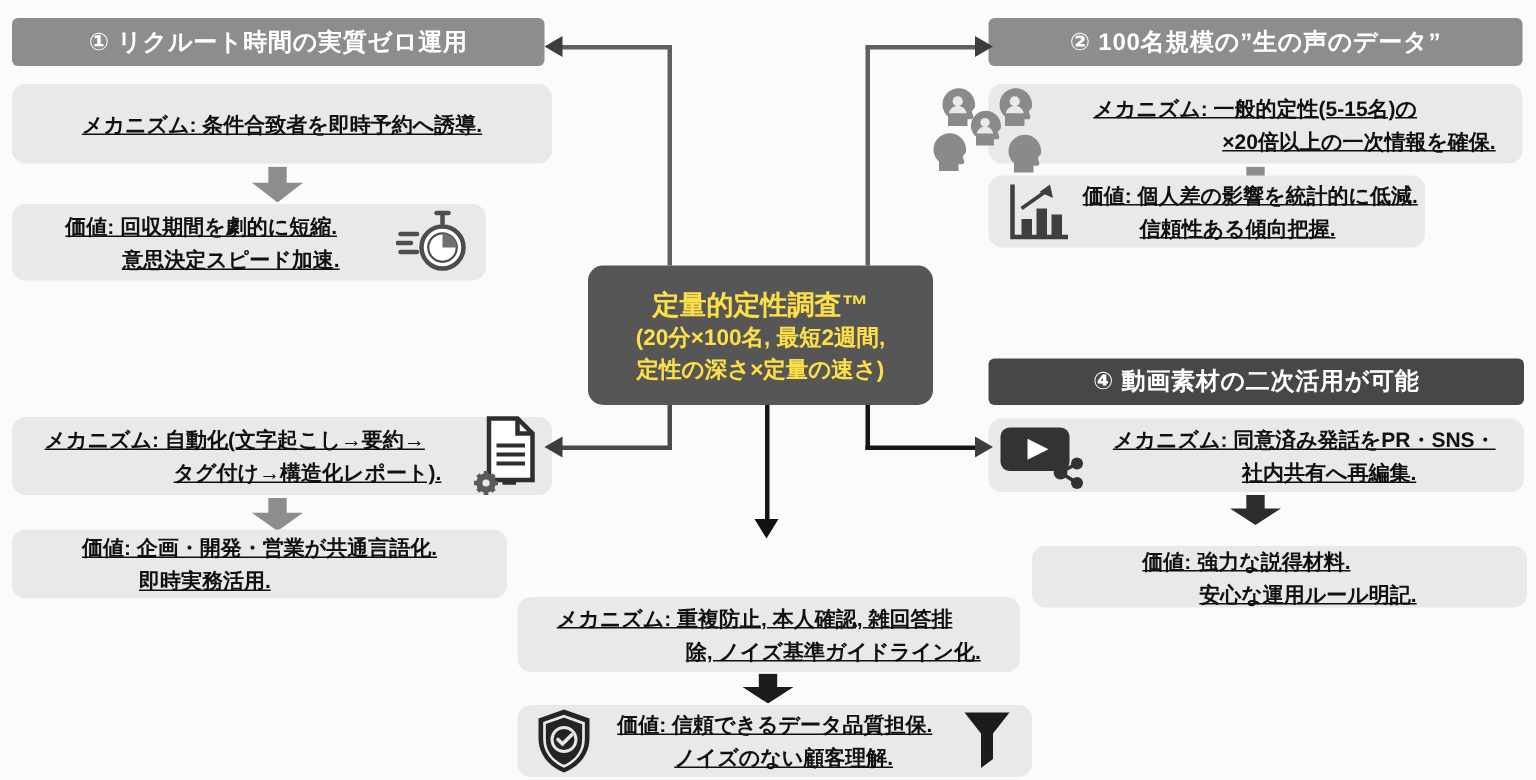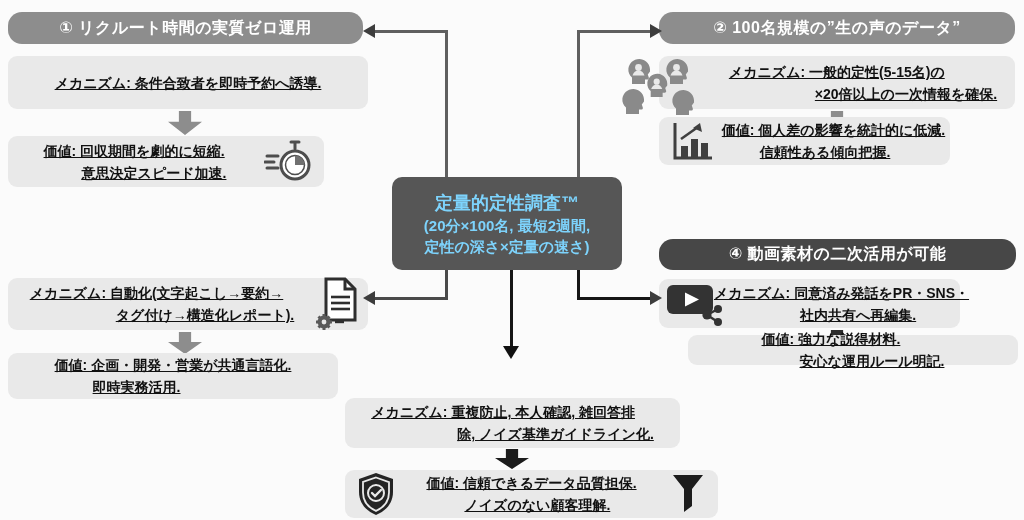--- a/index.html
+++ b/index.html
@@ -1,26 +1,26 @@
 <!DOCTYPE html>
 <html><head>
 <meta charset="utf-8">
 <style>
   html,body{margin:0;padding:0;}
   .canvas{position:relative;width:1024px;height:520px;background:#fbfbfb;overflow:hidden;
           font-family:"Liberation Sans","DejaVu Sans",sans-serif;font-weight:bold;color:#111;}
   .hdr{position:absolute;display:flex;align-items:center;justify-content:center;
-       color:#fff;font-size:16px;letter-spacing:.5px;border-radius:14px;white-space:nowrap;}
+       color:#fff;font-size:16px;letter-spacing:.5px;border-radius:4px;white-space:nowrap;}
   .box{position:absolute;background:#e9e9e9;border-radius:9px;display:flex;align-items:center;
        justify-content:center;font-size:14px;line-height:22px;box-sizing:border-box;text-decoration:underline;}
   .tl{text-align:left;white-space:nowrap;}
   .ind-m{padding-left:86px;}
   .ind-v{padding-left:38px;}
   .centerbox{position:absolute;left:392px;top:177px;width:230px;height:93px;background:#565656;
-       border-radius:10px;color:#7dd3fc;display:flex;flex-direction:column;align-items:center;
+       border-radius:10px;color:#fde047;display:flex;flex-direction:column;align-items:center;
        justify-content:center;text-align:center;}
   .centerbox .t{font-size:18px;line-height:24px;}
   .centerbox .s{font-size:15px;line-height:21px;}
   .barrow{position:absolute;width:34px;height:24px;
        clip-path:polygon(32% 0,68% 0,68% 45%,100% 45%,50% 100%,0 45%,32% 45%);}
   .cline{position:absolute;}
   .ah{position:absolute;width:0;height:0;}
   .ah.l{border-top:7px solid transparent;border-bottom:7px solid transparent;border-right:12px solid #3d3d3d;}
   .ah.r{border-top:7px solid transparent;border-bottom:7px solid transparent;border-left:12px solid #3d3d3d;}
   .ah.d{border-left:8px solid transparent;border-right:8px solid transparent;border-top:13px solid #111;}
@@ -142,21 +142,21 @@
       <rect x="12" y="26" width="7" height="12" fill="#3f3f3f"></rect>
       <rect x="22" y="19" width="7" height="19" fill="#3f3f3f"></rect>
       <rect x="32" y="23" width="7" height="15" fill="#3f3f3f"></rect>
       <path d="M12 19L29 7" stroke="#3f3f3f" stroke-width="2.5" fill="none"></path>
       <path d="M31 3l2 9-9-4z" fill="#3f3f3f"></path>
     </svg>
   </div>
 
   <div class="hdr" style="left:659px;top:239px;width:357px;height:31px;background:#474747;text-align:center;">④ 動画素材の二次活用が可能</div>
 
-  <div class="box" style="left:659px;top:279px;width:301px;height:49px;padding-left:64px;">
+  <div class="box" style="left:659px;top:279px;width:357px;height:49px;padding-left:64px;">
     <div class="tl">
       <div>メカニズム: 同意済み発話をPR・SNS・</div>
       <div class="ind-m">社内共有へ再編集.</div>
     </div>
     <svg class="icon" style="left:7px;top:2px;" width="58" height="46" viewBox="0 0 58 46">
       <rect x="1" y="4" width="46" height="29" rx="6" fill="#333"></rect>
       <path d="M19 11.5l14 7-14 7z" fill="#fff"></path>
       <g stroke="#333" stroke-width="2.4">
         <path d="M41 34l11-6"></path>
           <path d="M41 34l11 7"></path>
@@ -164,21 +164,21 @@
       <g fill="#333">
         <circle cx="41" cy="34" r="4.6"></circle>
           <circle cx="52" cy="28" r="4"></circle>
           <circle cx="52" cy="41" r="4"></circle>
       </g>
     </svg>
   </div>
 
   <div class="barrow" style="left:820px;top:330px;height:20px;background:#2c2c2c;"></div>
 
-  <div class="box" style="left:688px;top:335px;width:330px;height:30px;">
+  <div class="box" style="left:688px;top:364px;width:330px;height:41px;">
     <div class="tl">
       <div>価値: 強力な説得材料.</div>
       <div class="ind-v">安心な運用ルール明記.</div>
     </div>
   </div>
 
   <div class="centerbox">
     <div class="t">定量的定性調査™</div>
     <div class="s">(20分×100名, 最短2週間,</div>
     <div class="s">定性の深さ×定量の速さ)</div>
@@ -206,21 +206,21 @@
 
   <div class="box" style="left:345px;top:398px;width:335px;height:50px;">
     <div class="tl">
       <div>メカニズム: 重複防止, 本人確認, 雑回答排</div>
       <div class="ind-m">除, ノイズ基準ガイドライン化.</div>
     </div>
   </div>
 
   <div class="barrow" style="left:495px;top:449px;height:20px;background:#1c1c1c;"></div>
 
-  <div class="box" style="left:345px;top:470px;width:373px;height:48px;padding:0 48px;">
+  <div class="box" style="left:345px;top:470px;width:343px;height:48px;padding:0 48px;">
     <div class="tl">
       <div>価値: 信頼できるデータ品質担保.</div>
       <div class="ind-v">ノイズのない顧客理解.</div>
     </div>
     <svg class="icon" style="left:12px;top:2px;" width="38" height="44" viewBox="0 0 38 44">
       <path d="M19 1l17 6v13c0 11-7 19-17 23C9 39 2 31 2 20V7z" fill="#242424"></path>
       <path d="M19 5.5l13 4.6v10.4c0 8.6-5.4 15-13 18.4C11.4 35.5 6 29.1 6 20.5V10z" fill="none" stroke="#e9e9e9" stroke-width="1.8"></path>
       <circle cx="19" cy="21" r="8" fill="none" stroke="#e9e9e9" stroke-width="2"></circle>
       <path d="M15 21l3 3 6-6" fill="none" stroke="#e9e9e9" stroke-width="2.4" stroke-linecap="round"></path>
     </svg>

